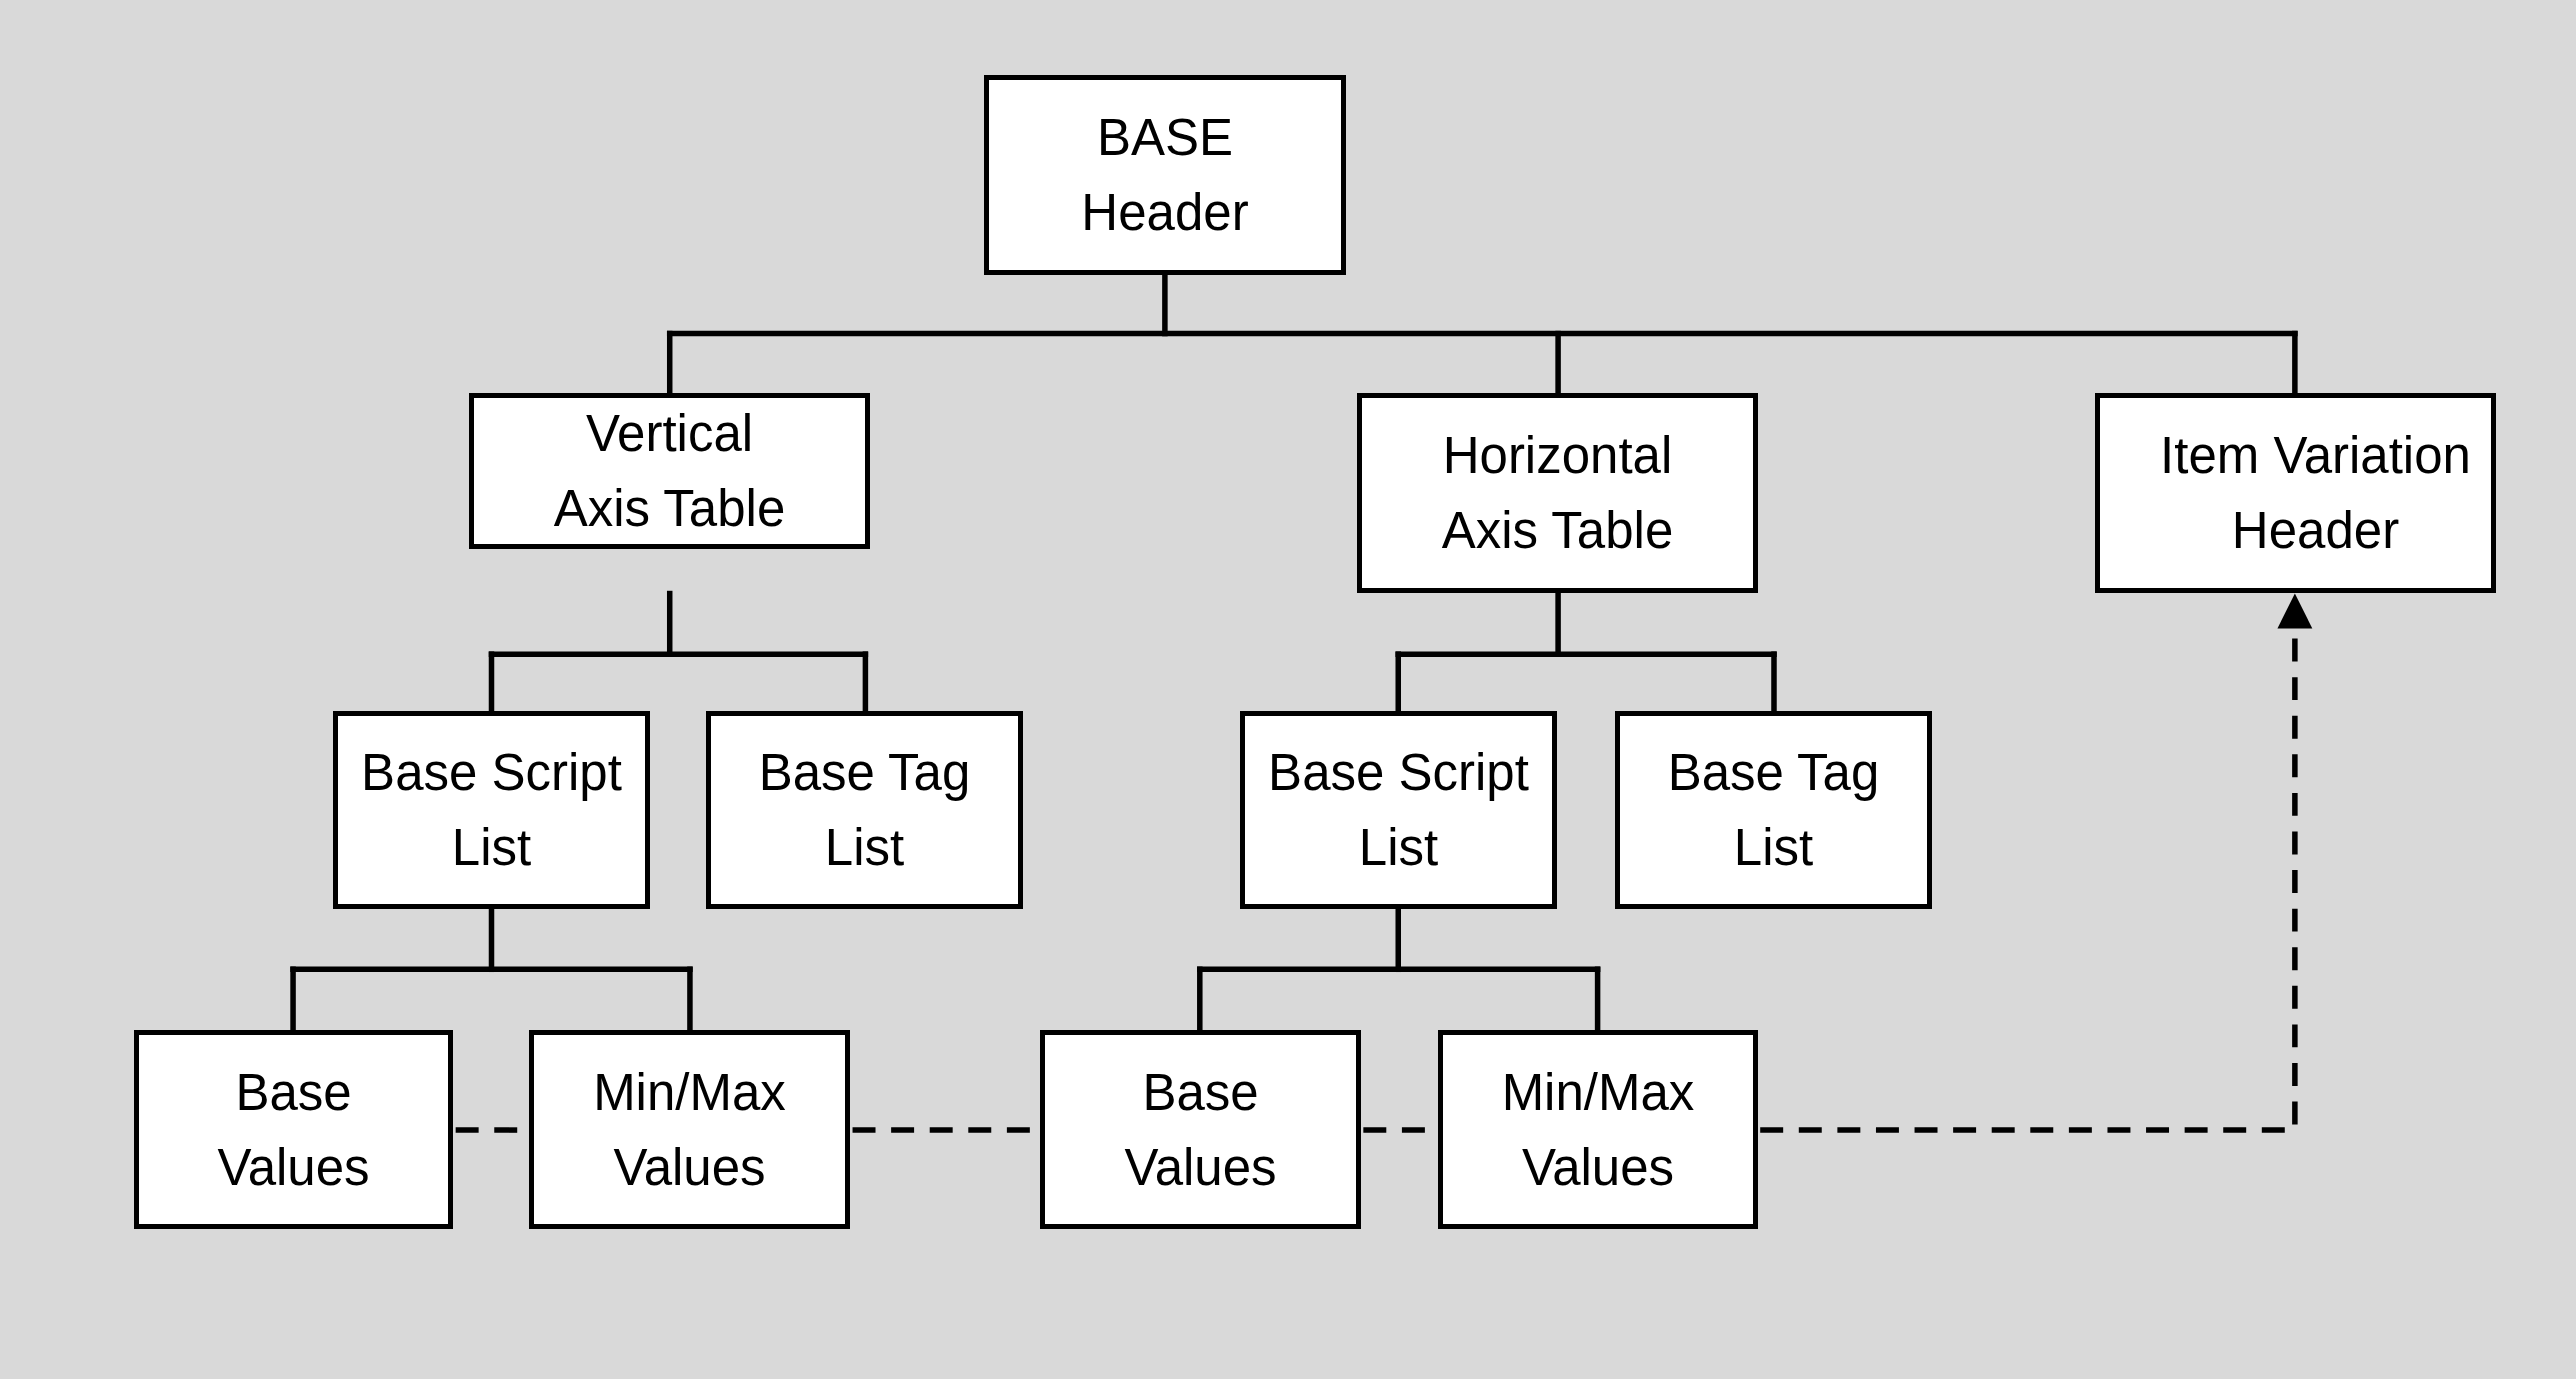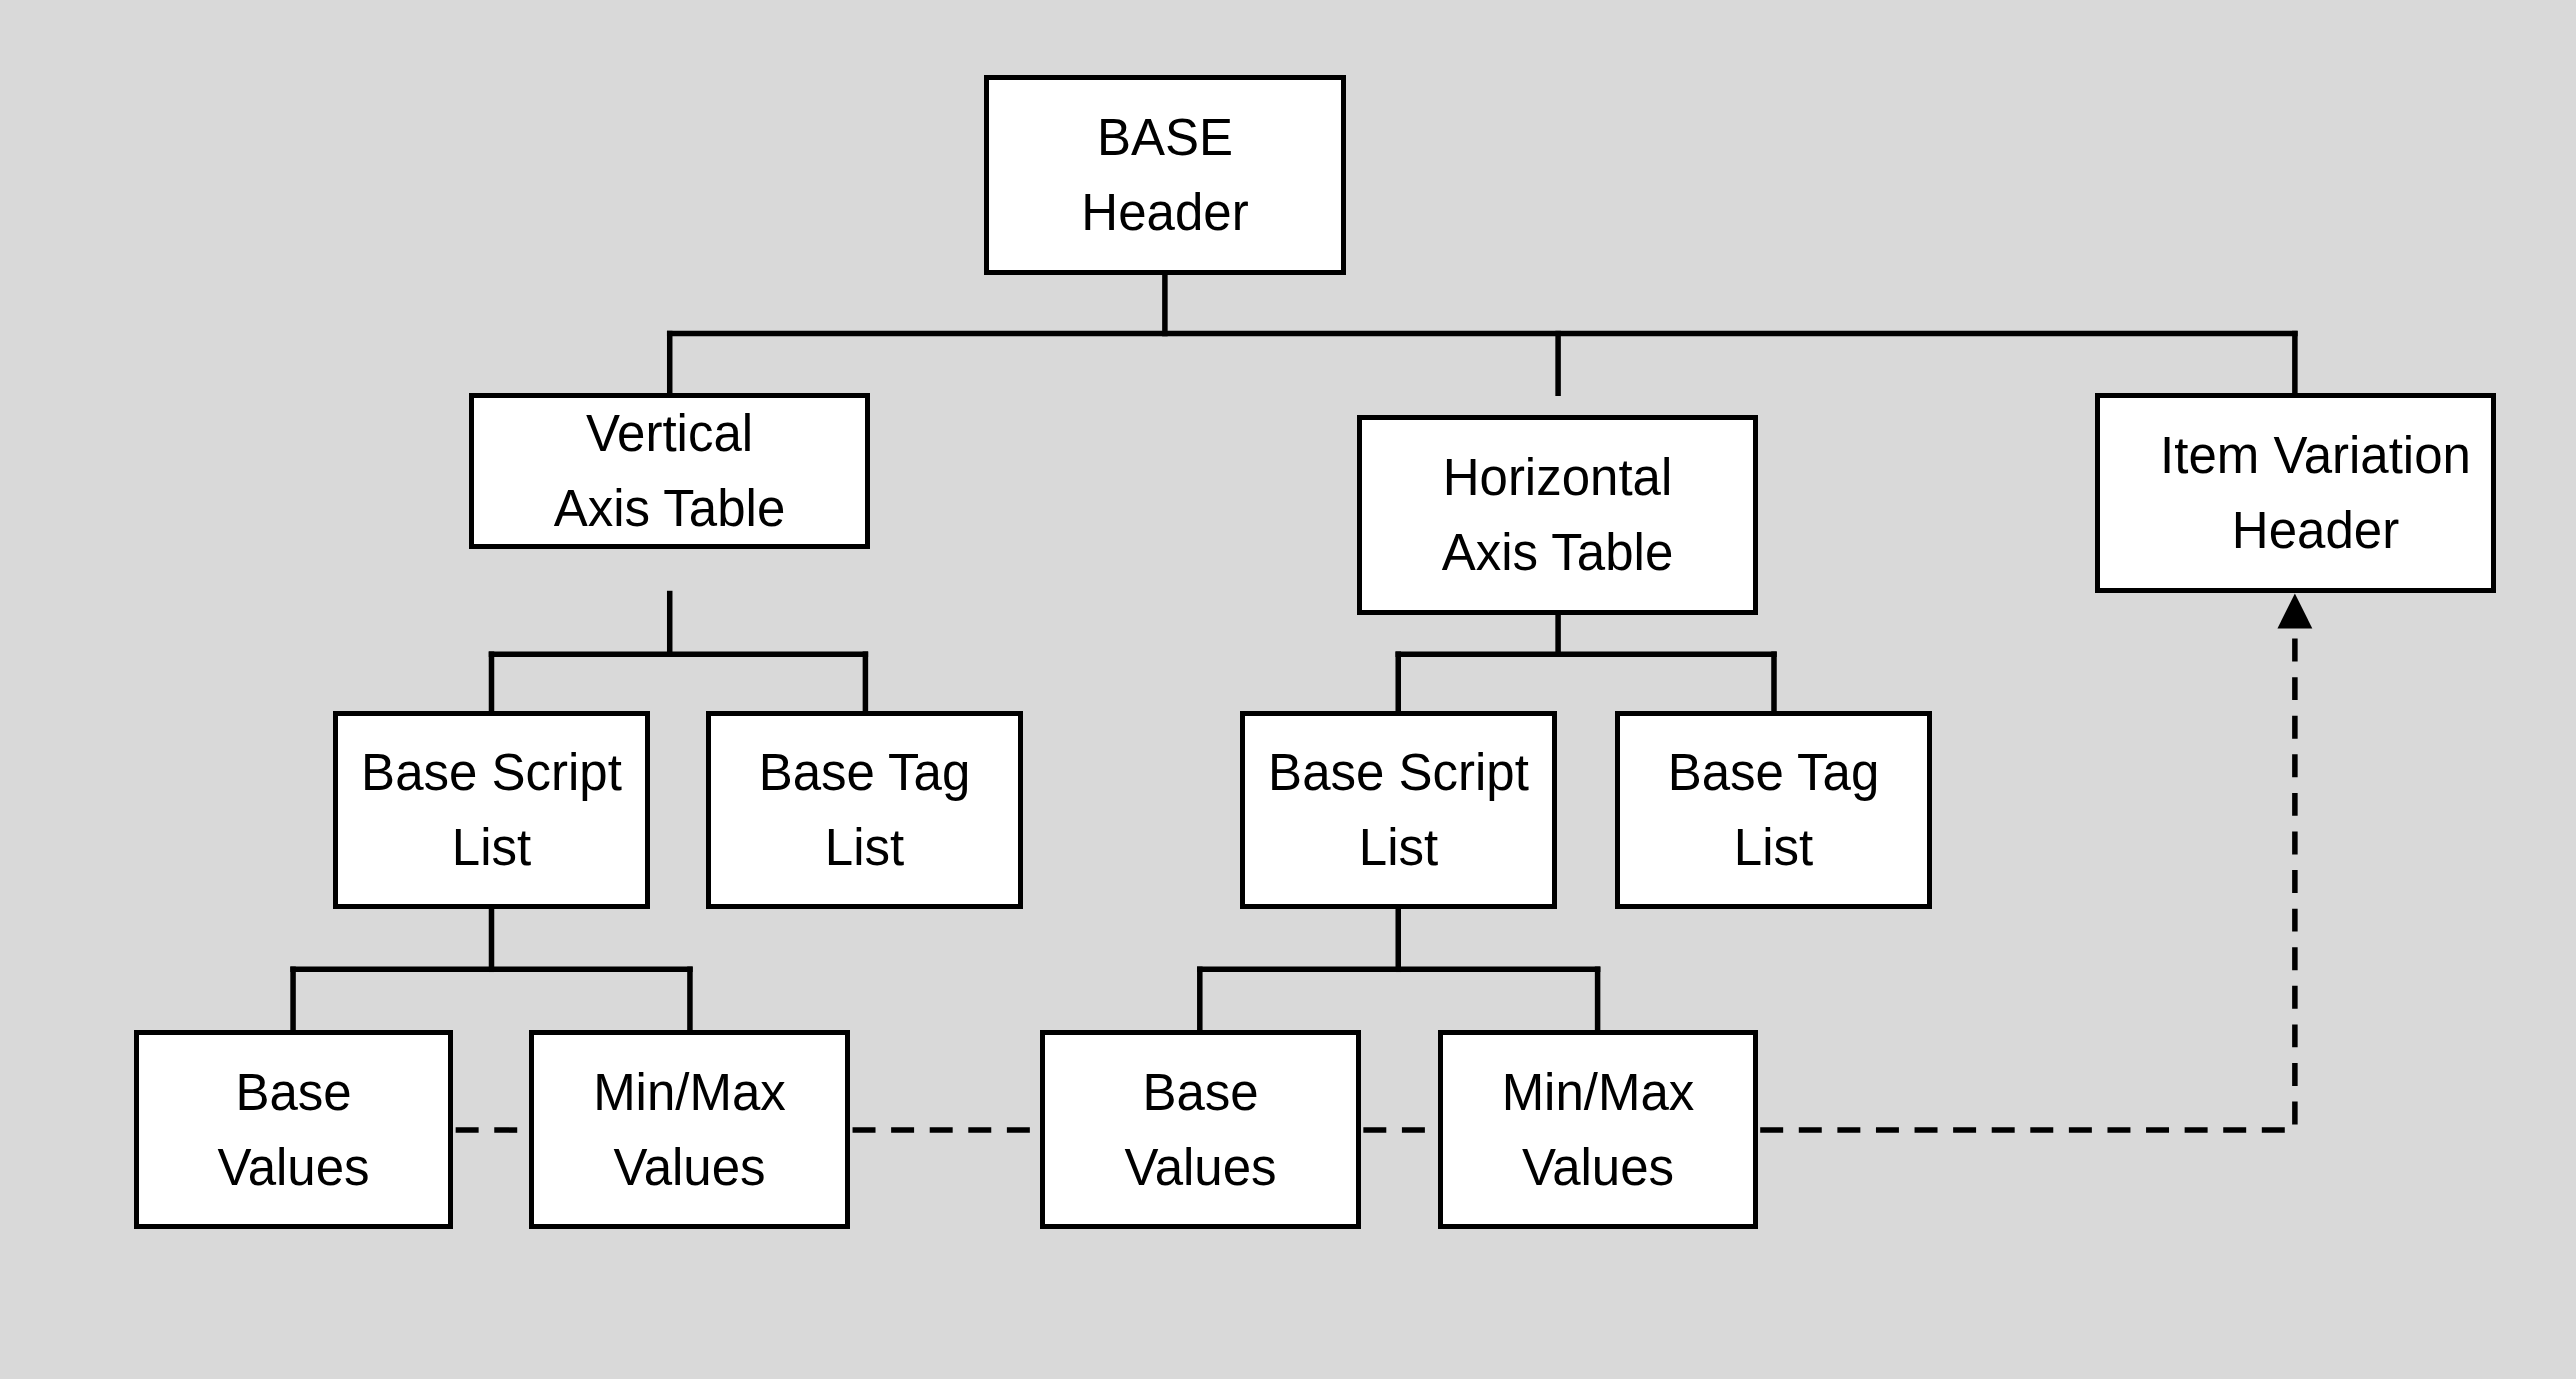--- a/index.html
+++ b/index.html
@@ -92,21 +92,21 @@
 
   <div class="node" style="left:984px; top:75px; width:362px; height:200px;">
     <span>BASE</span>
     <span>Header</span>
   </div>
 
   <div class="node" style="left:469px; top:393px; width:401px; height:156px;">
     <span>Vertical</span>
     <span>Axis Table</span>
   </div>
-  <div class="node" style="left:1357px; top:415px; width:401px; height:200px;">
+  <div class="node" style="left:1357px; top:393px; width:401px; height:200px;">
     <span>Horizontal</span>
     <span>Axis Table</span>
   </div>
   <div class="node" style="left:2095px; top:393px; width:401px; height:200px;padding-left:40px;">
     <span>Item Variation</span>
     <span>Header</span>
   </div>
 
   <div class="node" style="left:333px; top:711px; width:317px; height:198px;">
     <span>Base Script</span>

